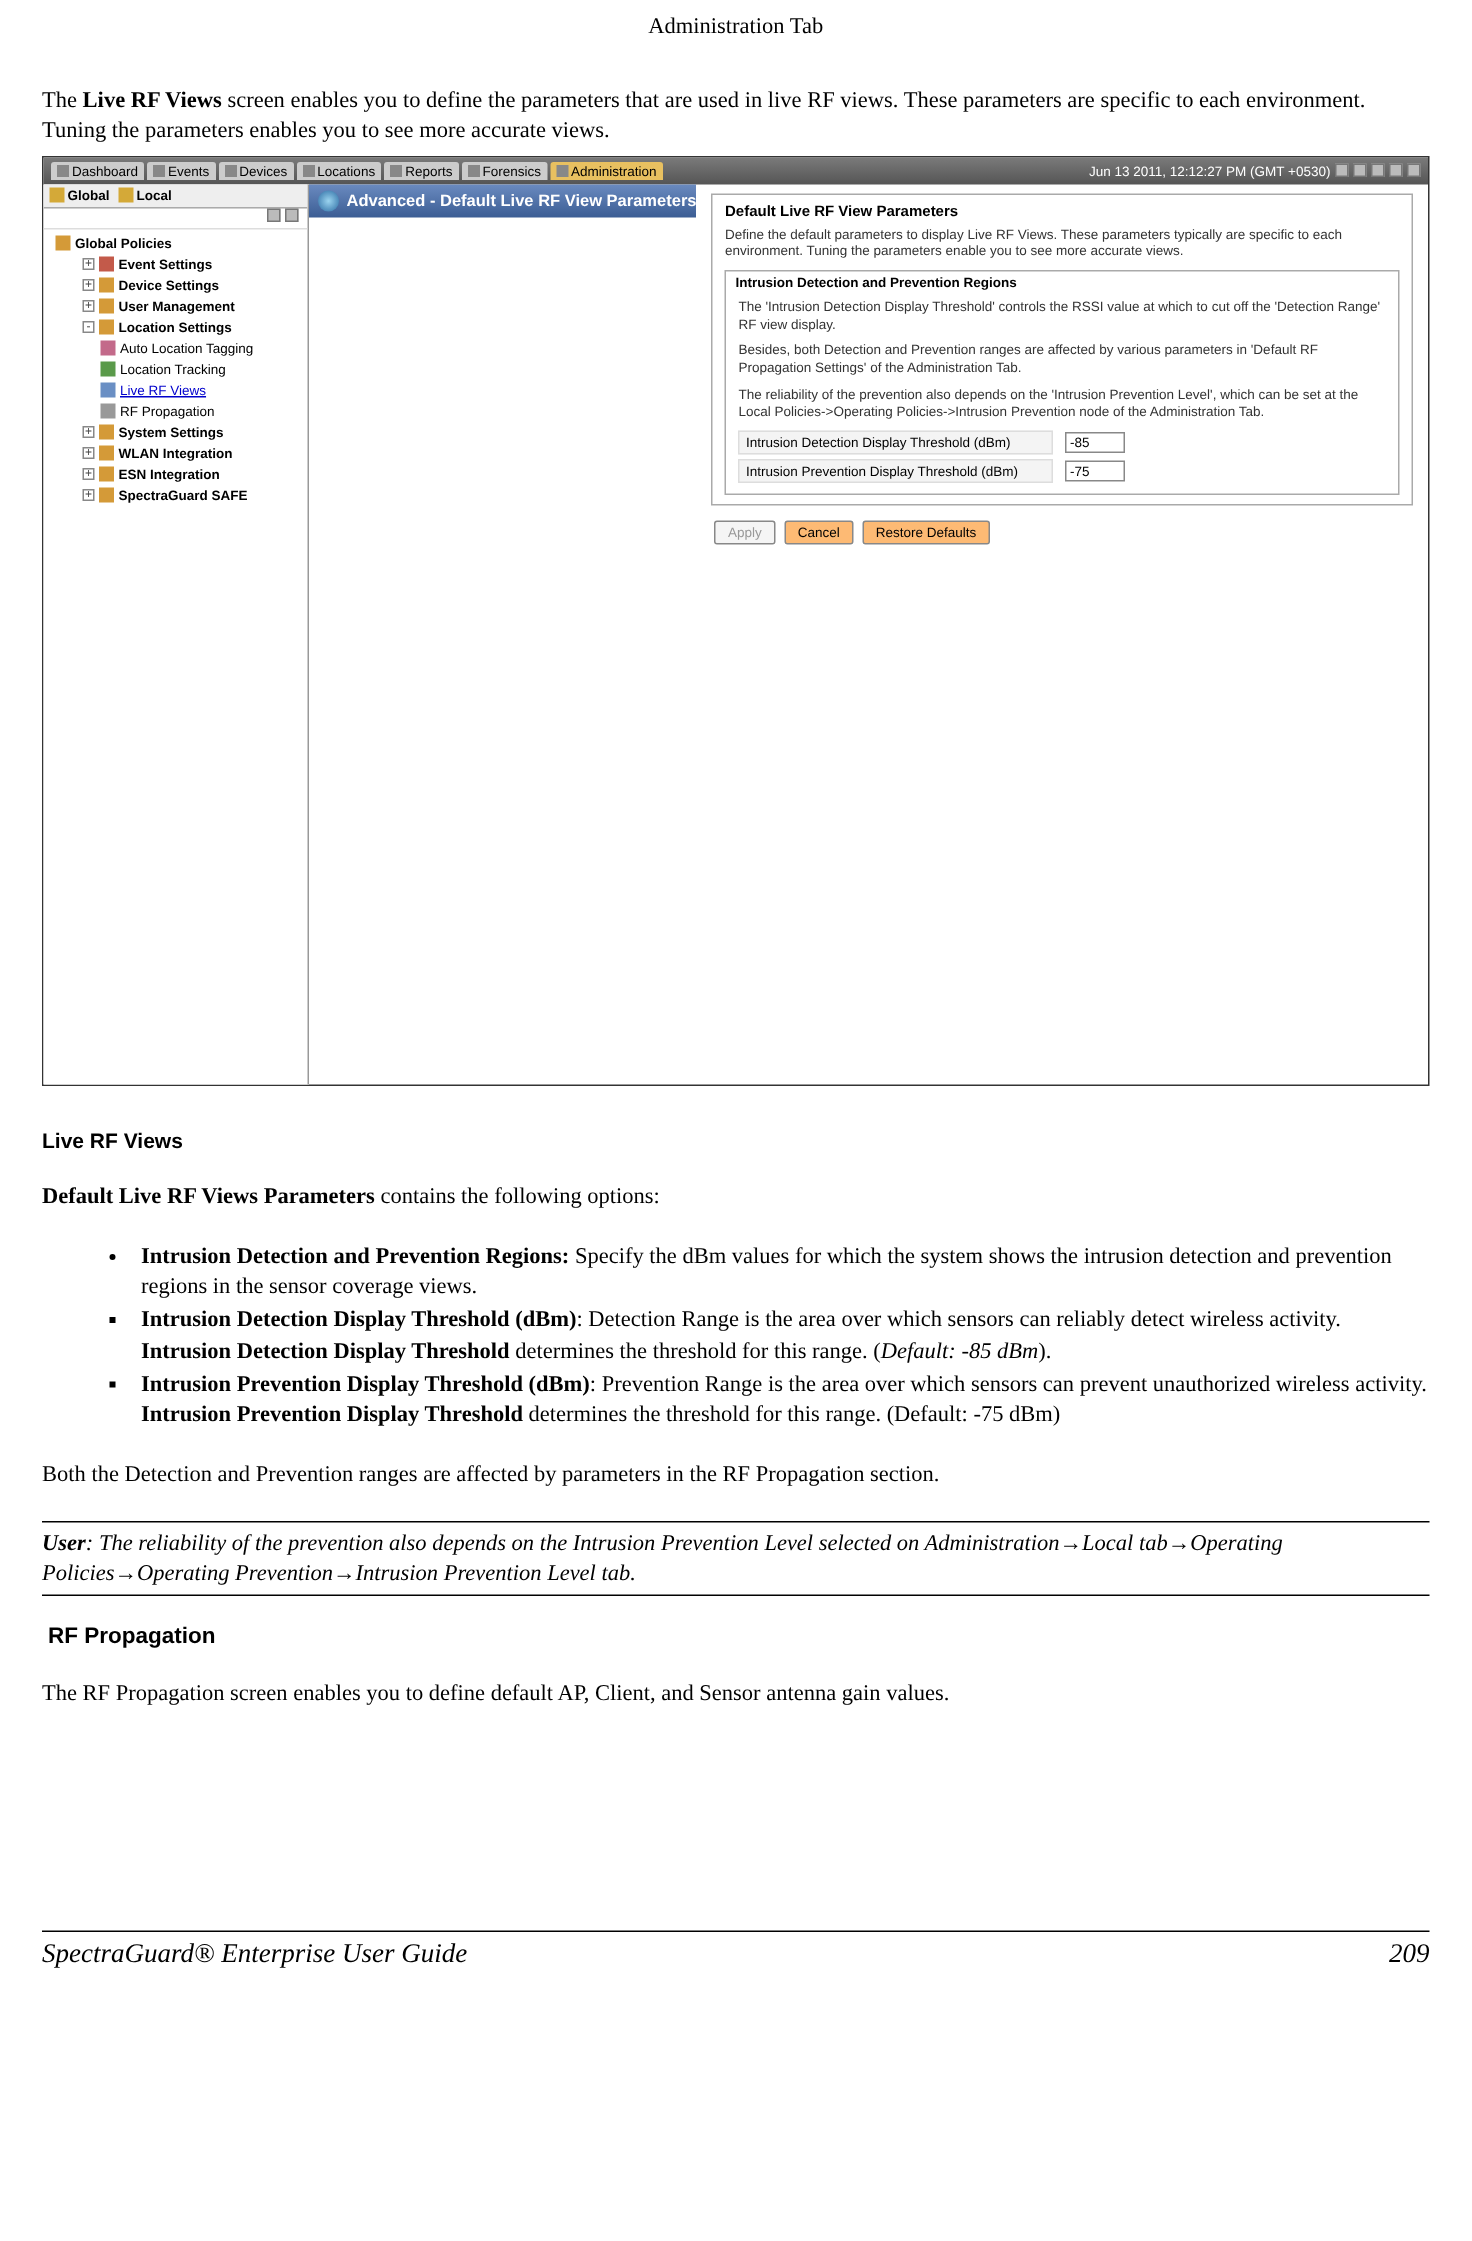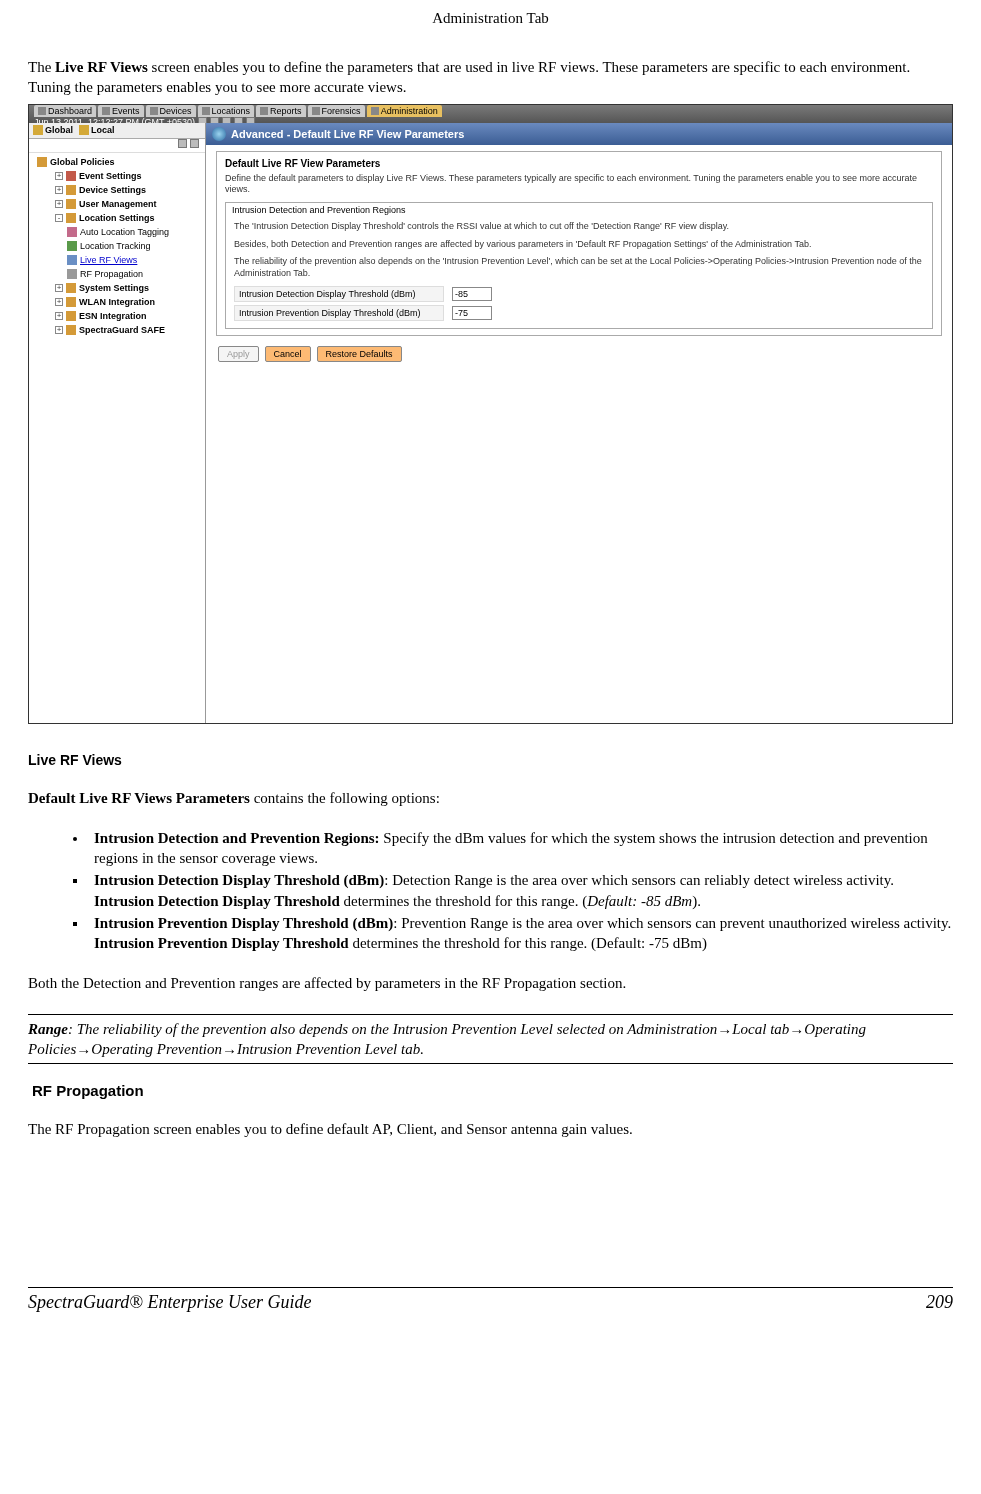--- a/index.html
+++ b/index.html
@@ -31,24 +31,24 @@
     border: 1px solid #333;
     background: #fff;
     font-family: Tahoma, Arial, sans-serif;
     font-size: 10px;
     margin-bottom: 28px;
   }
   .app-toolbar {
     background: linear-gradient(#7a7a7a, #555);
     height: 18px;
     display: flex;
+    align-items: center;
     justify-content: space-between;
     padding: 0 5px;
     color: #fff;
-    flex-direction: column;
   }
   .app-tabs {
     display: flex;
     gap: 2px;
     align-items: center;
   }
   .app-tab {
     background: #ccc;
     color: #000;
     padding: 1px 4px;
@@ -147,21 +147,20 @@
   .tree-ico.blue { background: #6a8fc4; }
   .tree-ico.green { background: #5a9a4a; }
   .tree-ico.pink { background: #c36a8a; }
   .tree-ico.gray { background: #999; }
   .tree-ico.red { background: #c35a4a; }
   .selected-item a { color: #0000cc; text-decoration: underline; }
 
   .main-panel {
     flex: 1;
     display: flex;
-    flex-direction: column;
   }
   .main-header {
     background: linear-gradient(#6a8abf, #3b5d94);
     color: #fff;
     height: 22px;
     display: flex;
     align-items: center;
     padding-left: 6px;
     gap: 5px;
     font-size: 11px;
@@ -193,21 +192,21 @@
     color: #333;
     margin-bottom: 6px;
     line-height: 1.3;
   }
   .sub-fieldset {
     border: 1px solid #aaa;
     margin-top: 4px;
     padding: 0;
   }
   .sub-fieldset-title {
-    font-weight: normal;
+    font-weight: bold;
     padding: 2px 6px;
     font-size: 9px;
   }
   .sub-body {
     padding: 4px 8px;
   }
   .param-row {
     display: flex;
     align-items: center;
     margin: 3px 0;
@@ -480,21 +479,21 @@
       <span class="bold">Intrusion Detection Display Threshold (dBm)</span><span>: Detection Range is the area over which sensors can reliably detect wireless activity. </span><span class="bold">Intrusion Detection Display Threshold</span><span> determines the threshold for this range. (</span><span class="italic">Default: -85 dBm</span><span>).</span>
     </li>
     <li class="square">
       <span class="bold">Intrusion Prevention Display Threshold (dBm)</span><span>: Prevention Range is the area over which sensors can prevent unauthorized wireless activity. </span><span class="bold">Intrusion Prevention Display Threshold</span><span> determines the threshold for this range. (Default: -75 dBm)</span>
     </li>
   </ul>
 
   <div class="body-text">Both the Detection and Prevention ranges are affected by parameters in the RF Propagation section.</div>
 
   <div class="note-block italic">
-    <span class="bold">Range</span><span>: The reliability of the prevention also depends on the Intrusion Prevention Level selected on Administration</span><span class="arrow">→</span><span>Local tab</span><span class="arrow">→</span><span>Operating Policies</span><span class="arrow">→</span><span>Operating Prevention</span><span class="arrow">→</span><span>Intrusion Prevention Level tab.</span>
+    <span class="bold">User</span><span>: The reliability of the prevention also depends on the Intrusion Prevention Level selected on Administration</span><span class="arrow">→</span><span>Local tab</span><span class="arrow">→</span><span>Operating Policies</span><span class="arrow">→</span><span>Operating Prevention</span><span class="arrow">→</span><span>Intrusion Prevention Level tab.</span>
   </div>
 
   <div class="subsection-heading">RF Propagation</div>
 
   <div class="body-text">The RF Propagation screen enables you to define default AP, Client, and Sensor antenna gain values.</div>
 
   <div class="footer">
     <span>SpectraGuard®  Enterprise User Guide</span>
     <span class="right">209</span>
   </div>

